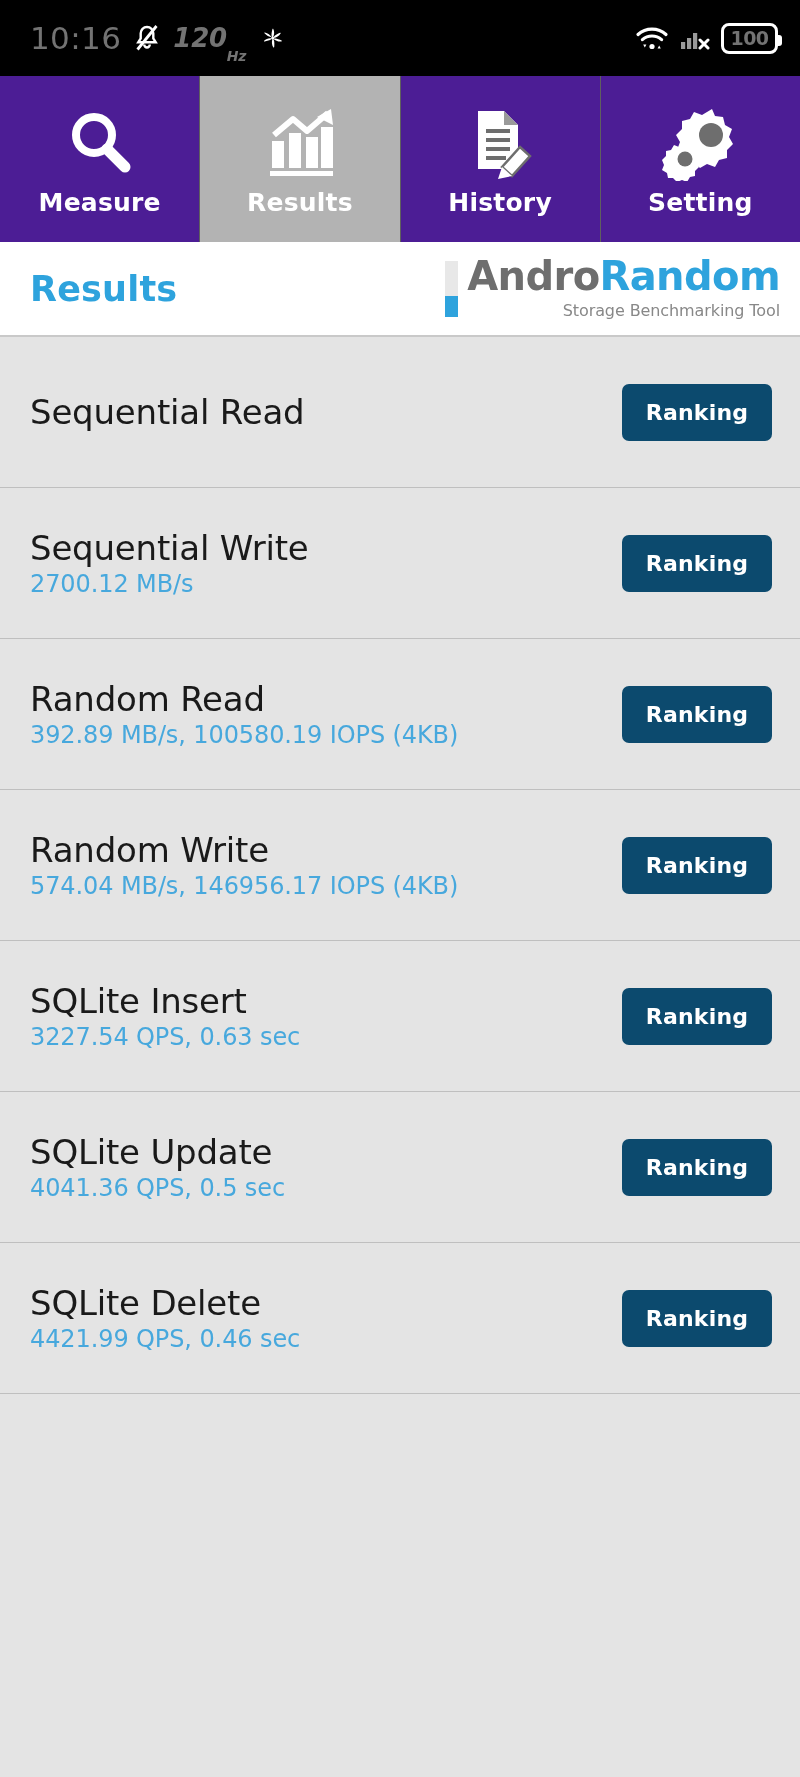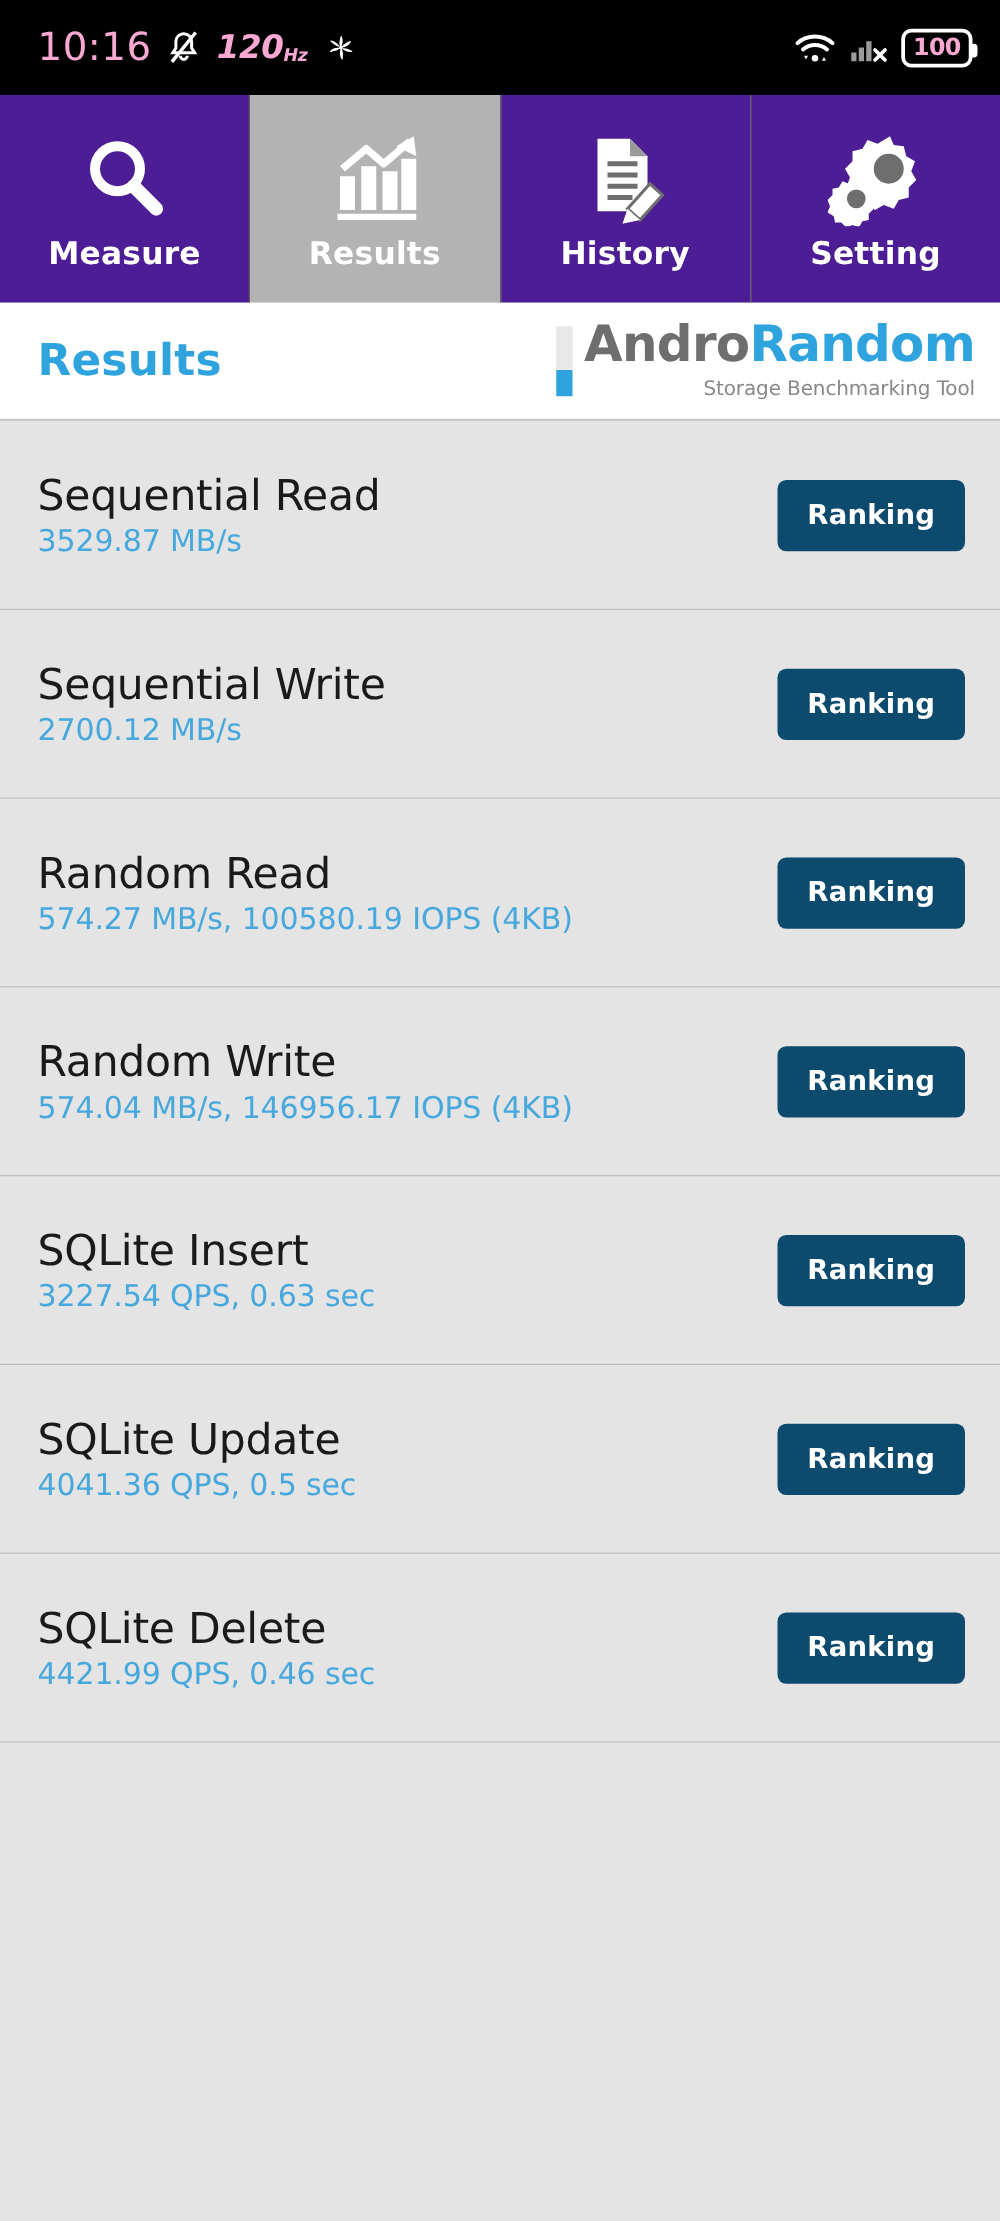--- a/index.html
+++ b/index.html
@@ -6,28 +6,28 @@
   html, body {
     width:800px; height:1777px;
     background:#e4e4e4;
     font-family:"DejaVu Sans","Liberation Sans",sans-serif;
     overflow:hidden;
   }
   #screen { width:800px; height:1777px; position:relative; display:flex; flex-direction:column; }
 
   
   .statusbar {
-    height:76px; background:#000; color:#f9a8d4;
+    height:76px; background:#000; color:#737373;
     display:flex; align-items:center; justify-content:space-between;
     padding:0 22px 0 30px; flex:0 0 76px;
   }
   .sb-left { display:flex; align-items:center; gap:13px; }
   .sb-clock { font-size:31px; font-weight:400; letter-spacing:.4px; }
   .sb-hz { font-size:26px; font-weight:700; font-style:italic; letter-spacing:-.3px; }
-  .sb-hz sub { font-size:14px; font-weight:700; font-style:italic; vertical-align:baseline; position:relative; top:3px; }
+  .sb-hz sub { font-size:14px; font-weight:700; font-style:italic; vertical-align:baseline; position:relative; top:14px; }
   .sb-right { display:flex; align-items:center; gap:11px; }
   .sb-icon { display:block; }
   .battery {
     border:3px solid #fff; border-radius:8px; width:57px; height:31px;
     display:flex; align-items:center; justify-content:center; position:relative;
   }
   .battery::after {
     content:""; position:absolute; right:-7px; top:9px; width:5px; height:11px;
     background:#fff; border-radius:0 3px 3px 0;
   }
@@ -215,37 +215,36 @@
         <span class="logo-sub">Storage Benchmarking Tool</span>
       </span>
     </div>
   </div>
 
   <div class="list">
 
     <div class="row">
       <span class="row-texts">
         <span class="row-title">Sequential Read</span>
-        <span class="row-value">3529.87 MB/s</span>
       </span>
       <button class="rank-btn">Ranking</button>
     </div>
 
     <div class="row">
       <span class="row-texts">
         <span class="row-title">Sequential Write</span>
         <span class="row-value">2700.12 MB/s</span>
       </span>
       <button class="rank-btn">Ranking</button>
     </div>
 
     <div class="row">
       <span class="row-texts">
         <span class="row-title">Random Read</span>
-        <span class="row-value">574.27 MB/s, 100580.19 IOPS (4KB)</span>
+        <span class="row-value">392.89 MB/s, 100580.19 IOPS (4KB)</span>
       </span>
       <button class="rank-btn">Ranking</button>
     </div>
 
     <div class="row">
       <span class="row-texts">
         <span class="row-title">Random Write</span>
         <span class="row-value">574.04 MB/s, 146956.17 IOPS (4KB)</span>
       </span>
       <button class="rank-btn">Ranking</button>

